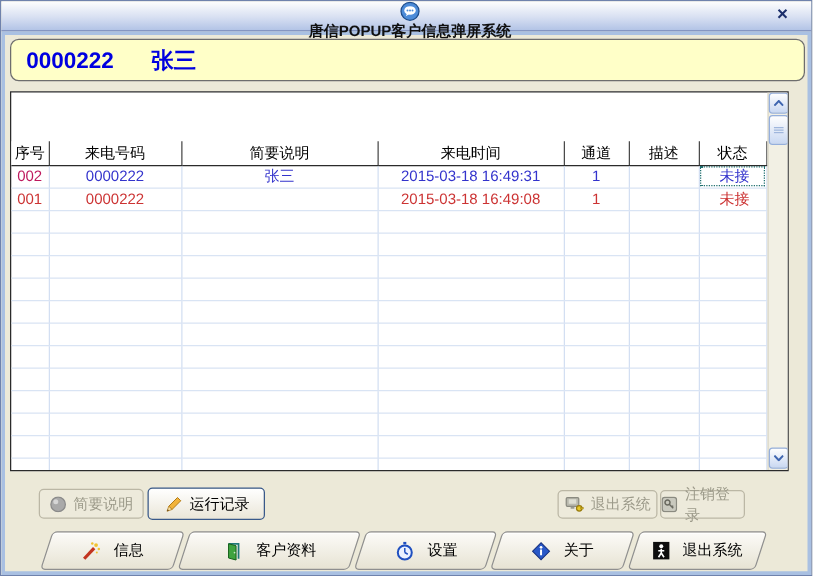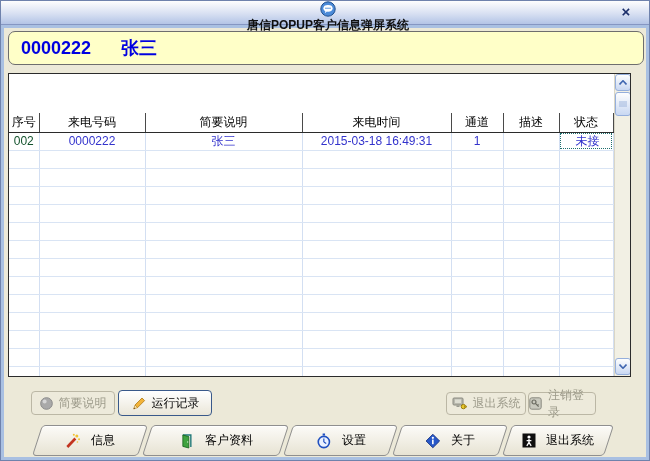--- a/index.html
+++ b/index.html
@@ -142,27 +142,36 @@
             <th>来电号码</th>
             <th>简要说明</th>
             <th>来电时间</th>
             <th>通道</th>
             <th>描述</th>
             <th>状态</th>
           </tr>
         </thead>
       <tbody id="body-rows">
           <tr>
-            <td style="color: #14532d;">002</td>
+            <td style="color: #be185d;">002</td>
             <td style="color: rgb(51, 51, 204);">0000222</td>
             <td style="color: rgb(51, 51, 204);">张三</td>
             <td style="color: rgb(51, 51, 204);">2015-03-18 16:49:31</td>
             <td style="color: rgb(51, 51, 204);">1</td>
             <td style="color: rgb(51, 51, 204);"></td>
             <td class="focus-cell" style="color: rgb(51, 51, 204);">未接</td>
+          </tr>
+          <tr>
+            <td style="color: rgb(204, 51, 51);">001</td>
+            <td style="color: rgb(204, 51, 51);">0000222</td>
+            <td style="color: rgb(204, 51, 51);"></td>
+            <td style="color: rgb(204, 51, 51);">2015-03-18 16:49:08</td>
+            <td style="color: rgb(204, 51, 51);">1</td>
+            <td style="color: rgb(204, 51, 51);"></td>
+            <td style="color: rgb(204, 51, 51);">未接</td>
           </tr>
           <tr>
             <td></td>
             <td></td>
             <td></td>
             <td></td>
             <td></td>
             <td></td>
             <td></td>
           </tr>

